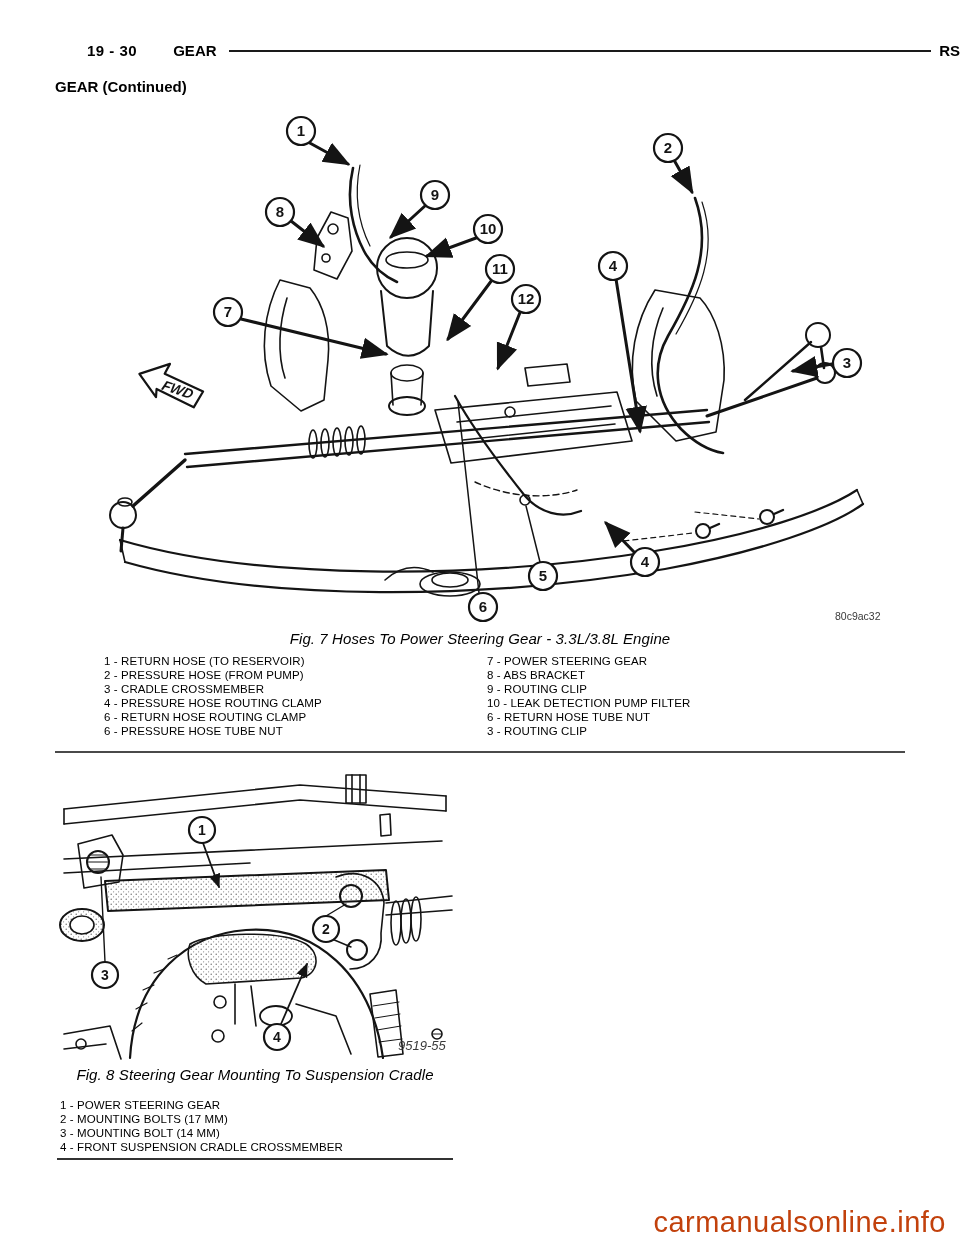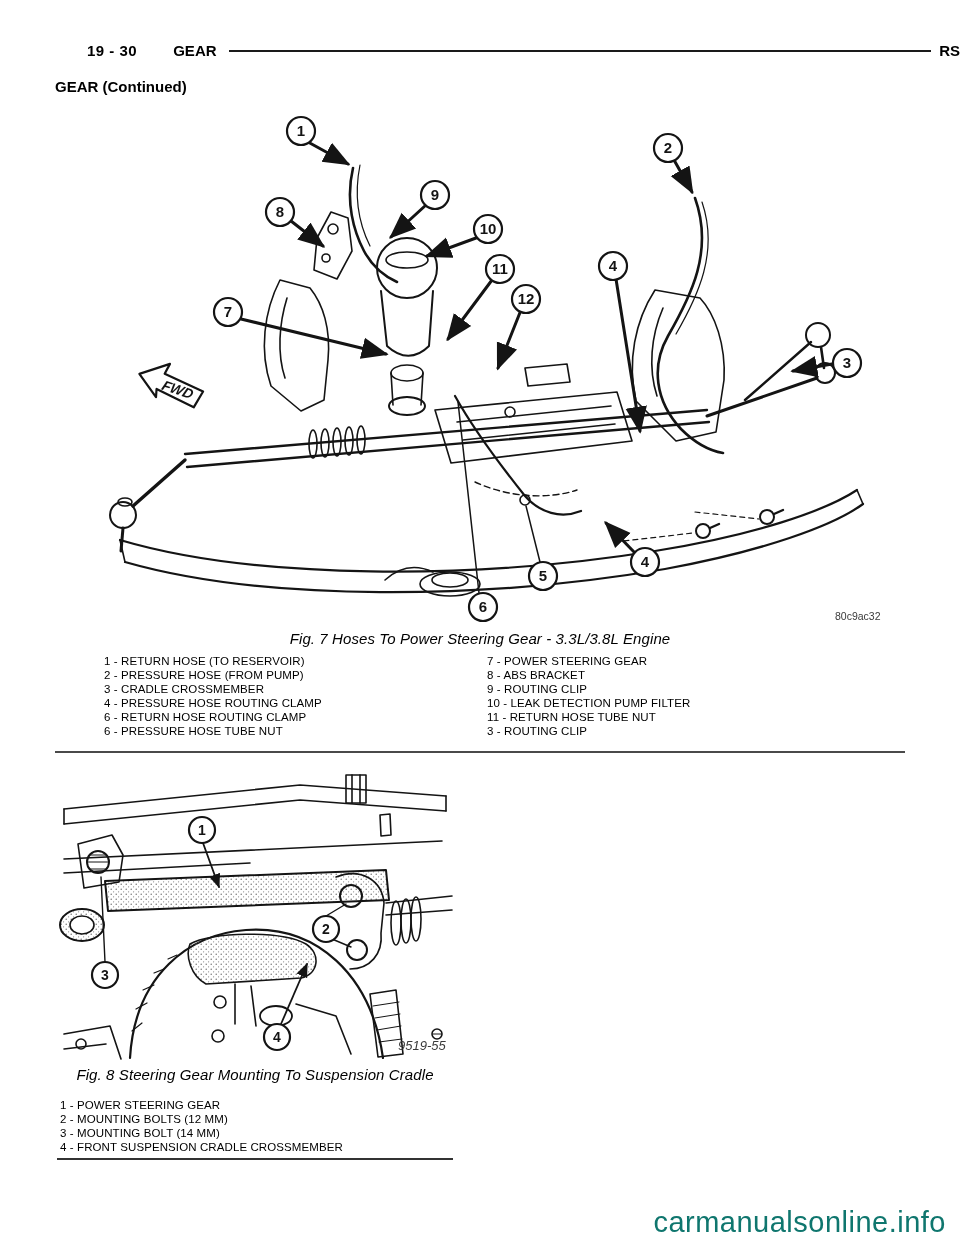--- a/index.html
+++ b/index.html
@@ -26,21 +26,21 @@
   .legend { position:absolute; font-size:11.5px; line-height:14px; letter-spacing:.1px; }
   .lg7-left  { left:60px;  top:654px; width:420px;margin-left:44px; }
   .lg7-right { left:487px; top:654px; width:420px; }
   .lg8 { left:60px; top:1098px; width:400px; }
   .legend-row { white-space:nowrap; }
   
   .divider { position:absolute; background:#4a4a4a; }
   .div1 { left:55px; top:751px; width:850px; height:2px; }
   .div2 { left:57px; top:1158px; width:396px; height:2px; background:#333; }
   
-  .watermark { position:absolute; top:1206px; right:14px; font-size:29px; color:#0f766e; letter-spacing:.5px; }
+  .watermark { position:absolute; top:1206px; right:14px; font-size:29px; color:#c2410c; letter-spacing:.5px; }
   
   .ink   { stroke:#141414; fill:none; stroke-linecap:round; stroke-linejoin:round; }
   .callout circle { fill:#fff; stroke:#141414; }
   .callout text { font-family:"Liberation Sans", sans-serif; font-weight:bold; fill:#141414; text-anchor:middle; }
   .figcode { font-family:"Liberation Sans", sans-serif; fill:#3a3a3a; }
   .fwdtext { font-family:"Liberation Sans", sans-serif; font-weight:bold; fill:#141414; }
 </style>
 </head>
 <body>
 
@@ -224,21 +224,21 @@
       <div class="legend-row">3 - CRADLE CROSSMEMBER</div>
       <div class="legend-row">4 - PRESSURE HOSE ROUTING CLAMP</div>
       <div class="legend-row">6 - RETURN HOSE ROUTING CLAMP</div>
       <div class="legend-row">6 - PRESSURE HOSE TUBE NUT</div>
     </div>
   <div class="legend lg7-right">
       <div class="legend-row">7 - POWER STEERING GEAR</div>
       <div class="legend-row">8 - ABS BRACKET</div>
       <div class="legend-row">9 - ROUTING CLIP</div>
       <div class="legend-row">10 - LEAK DETECTION PUMP FILTER</div>
-      <div class="legend-row">11 - RETURN HOSE TUBE NUT</div>
+      <div class="legend-row">6 - RETURN HOSE TUBE NUT</div>
       <div class="legend-row">3 - ROUTING CLIP</div>
     </div>
   <div class="divider div1"></div>
 
   <div class="fig8-wrap">
     <svg width="410" height="297" viewBox="0 0 410 297">
       <defs>
         <marker id="arrB" viewBox="0 0 10 8" refX="9" refY="4" markerWidth="8" markerHeight="7" orient="auto">
           <polygon points="0,0 10,4 0,8" fill="#141414"></polygon>
         </marker>
@@ -324,21 +324,21 @@
           </g>
       </g>
 
       <text class="figcode" x="348" y="287" font-size="13" font-style="italic">9519-55</text>
     </svg>
   </div>
 
   <div class="caption cap8">Fig. 8 Steering Gear Mounting To Suspension Cradle</div>
   <div class="legend lg8">
       <div class="legend-row">1 - POWER STEERING GEAR</div>
-      <div class="legend-row">2 - MOUNTING BOLTS (12 MM)</div>
+      <div class="legend-row">2 - MOUNTING BOLTS (17 MM)</div>
       <div class="legend-row">3 - MOUNTING BOLT (14 MM)</div>
       <div class="legend-row">4 - FRONT SUSPENSION CRADLE CROSSMEMBER</div>
     </div>
   <div class="divider div2"></div>
 
   <div class="watermark">carmanualsonline.info</div>
 
 </div>
 
 </body></html>

